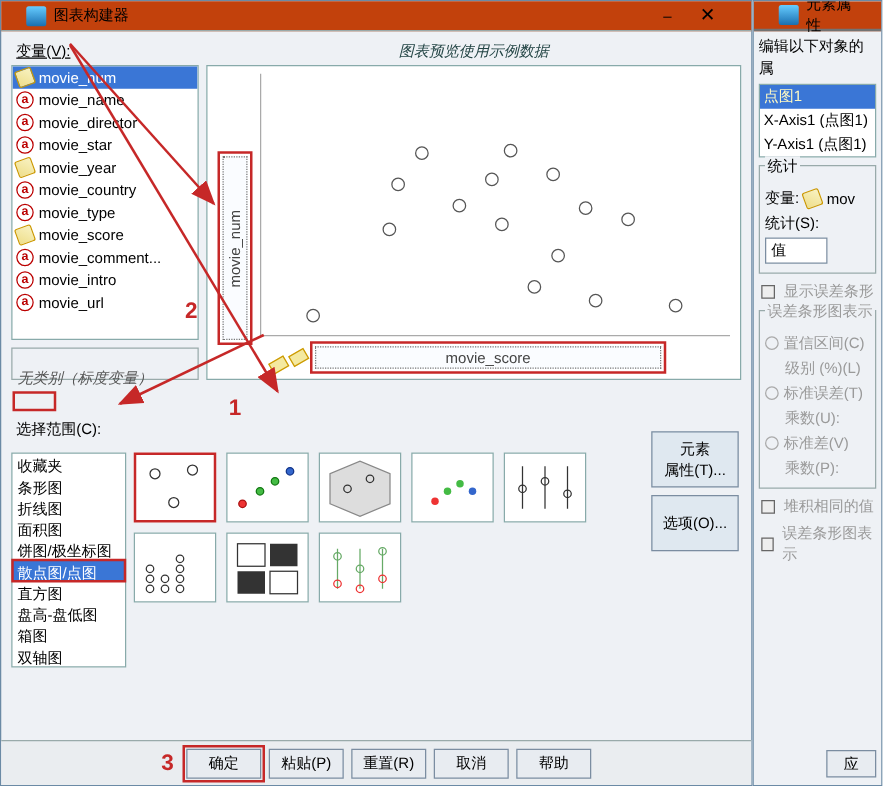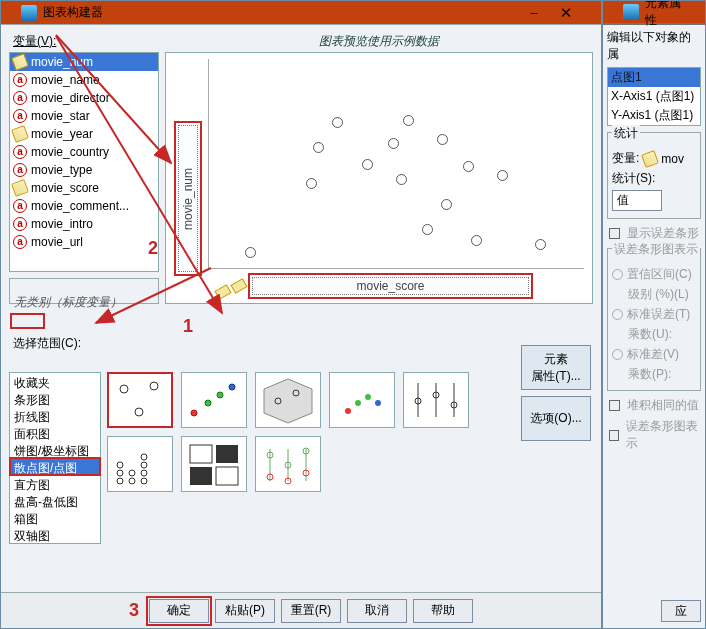--- a/index.html
+++ b/index.html
@@ -36,21 +36,21 @@
   .rul2 { position: absolute; width: 14px; height: 10px; border: 1px solid #c90; background: #f4e9a0; transform: rotate(-30deg); }
 
   .red-anno { position: absolute; color: #c62828; font-size: 18px; font-weight: bold; }
 
   .section2 { padding: 4px 8px; position: relative; }
   .tabs { display: flex; border-bottom: 1px solid #8aa; }
   .tab { padding: 3px 8px; background: #e1e8f0; border: 1px solid #8aa; border-bottom: none; border-radius: 3px 3px 0 0; margin-right: 3px; }
   .tab.active { background: #f7c44c; }
   .tab-red { position: absolute; border: 2px solid #c62828; }
 
-  .chooser { display: flex; gap: 6px; margin-top: 20px; }
+  .chooser { display: flex; gap: 6px; margin-top: 10px; }
   .chooser-label { margin: 2px 0 2px 4px; }
   .type-list { width: 92px; border: 1px solid #8aa; background: #fff; }
   .type-list .t { padding: 2px 4px; height: 17px; }
   .type-list .t.sel { background: #3a76d6; color: #fff; outline: 2px solid #c62828; outline-offset: -1px; }
   .gallery { flex: 1; }
   .gal-row { display: flex; gap: 8px; margin-bottom: 8px; }
   .gal-item { width: 66px; height: 56px; background: #fff; border: 1px solid #8aa; position: relative; }
   .gal-item.sel { border: 2px solid #c62828; }
 
   .right-btns { position: absolute; right: 10px; top: 344px; width: 70px; }
@@ -59,21 +59,21 @@
   .footer { position: absolute; left: 0; right: 0; bottom: 0; height: 36px; display: flex; align-items: center; justify-content: center; gap: 6px; border-top: 1px solid #9aa; background: #eaedf0; }
   .footer button { width: 60px; height: 24px; background: #e8ecf1; border: 1px solid #7b8da1; }
   .footer .ok { outline: 2px solid #c62828; outline-offset: 1px; }
   .footer .num3 { color: #c62828; font-size: 18px; font-weight: bold; margin-right: 4px; }
 
   .prop-win { position: absolute; left: 602px; top: 0; width: 104px; height: 629px; background: #eef1f5; border: 1px solid #6b8aa5; overflow: hidden; }
   .prop-win .titlebar { border-bottom: 2px solid #737373; }
   .prop-edit-lbl { margin: 4px; }
   .prop-list { margin: 0 4px; border: 1px solid #8aa; background: #fff; }
   .prop-list .p { padding: 1px 3px; }
-  .prop-list .p.sel { background: #3a76d6; color: #0f172a; }
+  .prop-list .p.sel { background: #3a76d6; color: #fef9c3; }
   .grp { border: 1px solid #9aa; margin: 6px 4px; padding: 14px 4px 4px 4px; position: relative; }
   .grp-title { position: absolute; top: -8px; left: 4px; background: #eef1f5; padding: 0 2px; }
   .field-row { display: flex; align-items: center; gap: 4px; margin: 3px 0; }
   .value-box { border: 1px solid #7b8da1; background: #fff; padding: 1px 4px; width: 50px; display: inline-block; }
   .radio { width: 11px; height: 11px; border: 1px solid #666; border-radius: 50%; display: inline-block; }
   .radio.dis { border-color: #aaa; }
   .chk { width: 11px; height: 11px; border: 1px solid #666; background: #eee; display: inline-block; margin-right: 3px; }
   .dis { color: #9a9a9a; }
 
   .back-text { position: absolute; left: 588px; top: 75px; width: 16px; color: #444; line-height: 20px; font-size: 13px; }

